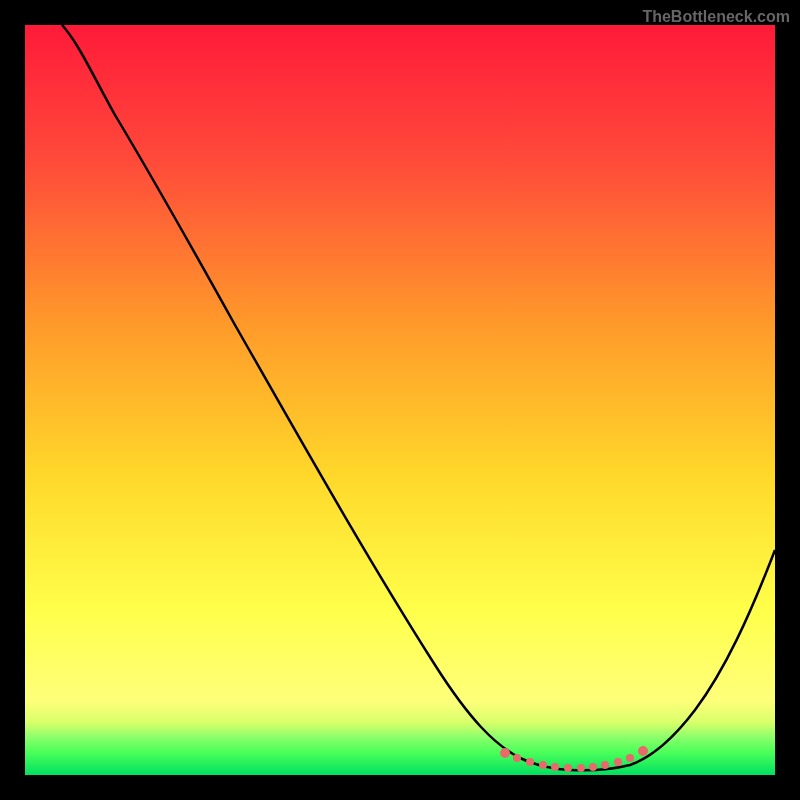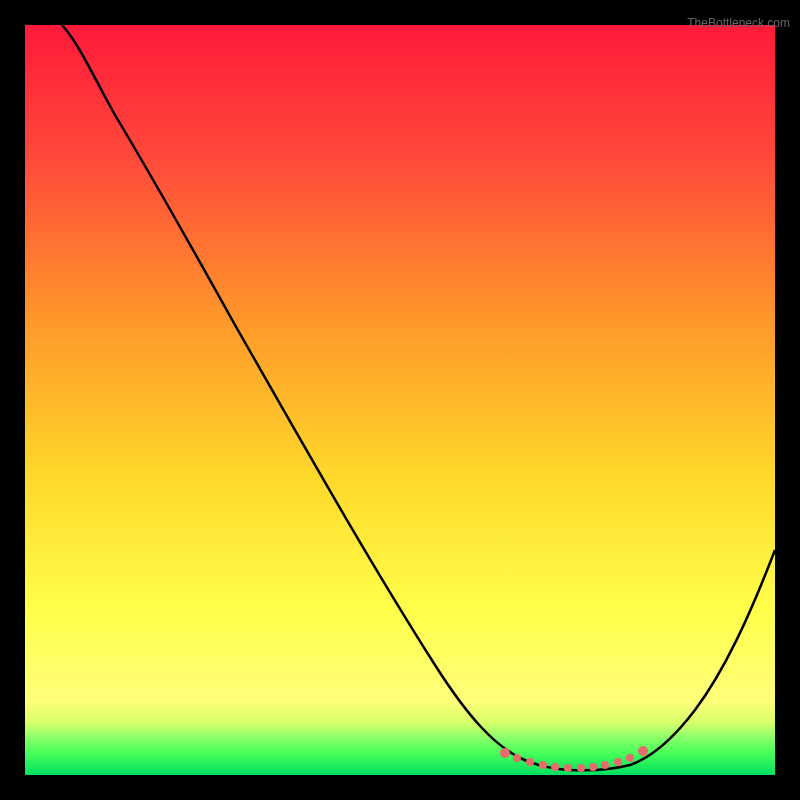--- a/index.html
+++ b/index.html
@@ -1,17 +1,17 @@
 <!DOCTYPE html>
 <html><head>
 <meta charset="utf-8">
 <style>
   * { margin: 0; padding: 0; box-sizing: border-box; }
   body { width: 800px; height: 800px; background: #000; position: relative; font-family: Arial, sans-serif; }
-  .watermark { position: absolute; top: 16px; right: 10px; color: #666; font-size: 12px; font-weight: 400; z-index: 10; }
+  .watermark { position: absolute; top: 8px; right: 10px; color: #666; font-size: 16px; font-weight: 700; z-index: 10; }
   .plot-frame { position: absolute; left: 25px; top: 25px; width: 750px; height: 750px; background: #000; }
   .plot-area { position: absolute; left: 0; top: 0; width: 100%; height: 100%; }
   .gradient-bg { position: absolute; left: 0; top: 0; width: 100%; height: 100%; }
   svg { position: absolute; left: 0; top: 0; }
 </style>
 </head>
 <body>
 
 <div class="watermark">TheBottleneck.com</div>
 

